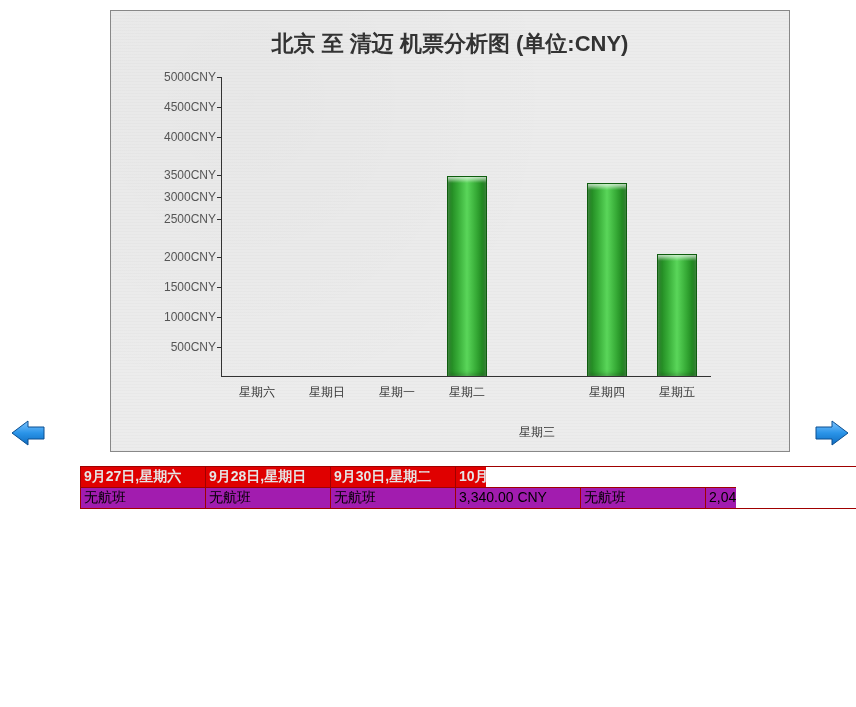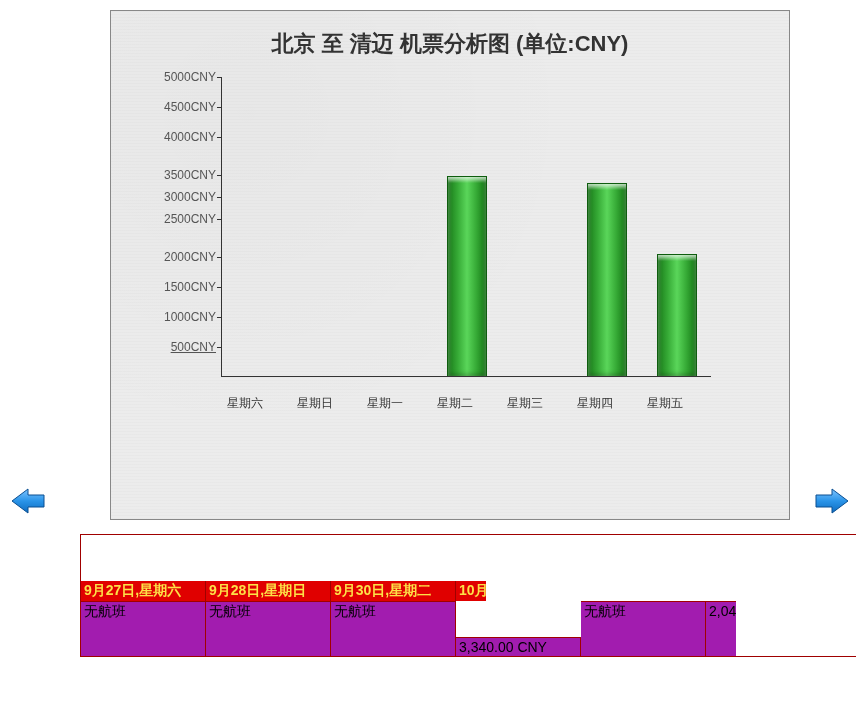--- a/index.html
+++ b/index.html
@@ -19,21 +19,21 @@
     display: flex;
     align-items: center;
     justify-content: space-between;
   }
   .arrow-left, .arrow-right {
     cursor: pointer;
     flex: 0 0 auto;
   }
   .chart-frame {
     width: 680px;
-    height: 510px;
+    height: 442px;
     margin-left: 40px;
     border: 1px solid #888;
     background: #ececec;
     background-image:
       radial-gradient(circle at 20% 20%, rgba(0,0,0,0.02) 0, transparent 50%),
       repeating-linear-gradient(0deg, rgba(0,0,0,0.015), rgba(0,0,0,0.015) 1px, transparent 1px, transparent 3px);
     position: relative;
   }
   .chart-title {
     text-align: center;
@@ -90,41 +90,41 @@
     left: 0;
     right: 0;
     height: 6px;
     background: linear-gradient(180deg, rgba(255,255,255,0.55), rgba(255,255,255,0));
   }
   .xtick {
     position: absolute;
     top: 100%;
     width: 60px;
     margin-left: -30px;
+    text-align: center;
     font-size: 12px;
     color: #333;
-    padding-top: 19px;
+    padding-top: 8px;
   }
   
   .bottom-table {
     margin-top: 14px;
     border: 1.5px solid #a00000;
     width: 782px;
     margin-left: 70px;
     font-size: 14px;
   }
   .bt-row {
     display: flex;
   }
   .bt-hdr .bt-cell {
     background: #e00000;
-    color: #fde047;
+    color: #e5e5e5;
     font-weight: 600;
     white-space: nowrap;
-    margin-top: 46px;
   }
   .bt-cell {
     flex: 0 0 auto;
     border-right: 1px solid #a00000;
     padding: 1px 3px;
     overflow: hidden;
     white-space: nowrap;
   }
   .bt-body .bt-cell {
     background: #a21caf;
@@ -161,38 +161,38 @@
             <stop offset="100%" stop-color="#0e6bbf"></stop>
           </linearGradient>
         </defs>
         <polygon points="2,14 18,2 18,8 34,8 34,20 18,20 18,26" fill="url(#ga)" stroke="#0a4f91" stroke-width="1"></polygon>
       </svg>
     </div>
 
     <div class="chart-frame">
       <div class="chart-title">北京  至  清迈  机票分析图 (单位:CNY)</div>
       <div class="plot-area" id="plot">
-          <div class="ytick" style="top: 270px; text-decoration: underline;">500CNY<span class="tickmark"></span></div>
+          <div class="ytick" style="top: 270px;">500CNY<span class="tickmark"></span></div>
           <div class="ytick" style="top: 240px;">1000CNY<span class="tickmark"></span></div>
           <div class="ytick" style="top: 210px;">1500CNY<span class="tickmark"></span></div>
           <div class="ytick" style="top: 180px;">2000CNY<span class="tickmark"></span></div>
           <div class="ytick" style="top: 142px;">2500CNY<span class="tickmark"></span></div>
           <div class="ytick" style="top: 120px;">3000CNY<span class="tickmark"></span></div>
           <div class="ytick" style="top: 90px; margin-top: 8px;">3500CNY<span class="tickmark"></span></div>
           <div class="ytick" style="top: 60px;">4000CNY<span class="tickmark"></span></div>
           <div class="ytick" style="top: 30px;">4500CNY<span class="tickmark"></span></div>
           <div class="ytick" style="top: 0px;">5000CNY<span class="tickmark"></span></div>
           <div class="xtick" style="left: 35px;">星期六</div>
           <div class="xtick" style="left: 105px;">星期日</div>
           <div class="xtick" style="left: 175px;">星期一</div>
           <div class="xtick" style="left: 245px;">星期二</div>
           <div class="bar" style="left: 225px; width: 40px; height: 200.4px;">
             <div class="bar-top"></div>
           </div>
-          <div class="xtick" style="left: 315px;">星期三</div>
+          <div class="xtick" style="left: 315px; margin-top: 40px;">星期三</div>
           <div class="xtick" style="left: 385px;">星期四</div>
           <div class="bar" style="left: 365px; width: 40px; height: 192.54px;">
             <div class="bar-top"></div>
           </div>
           <div class="xtick" style="left: 455px;">星期五</div>
           <div class="bar" style="left: 435px; width: 40px; height: 122.4px;">
             <div class="bar-top"></div>
           </div>
         </div>
     </div>
@@ -215,21 +215,21 @@
     <div class="bt-row bt-hdr" id="bt-hdr">
         <div class="bt-cell" style="width: 125px;">9月27日,星期六</div>
         <div class="bt-cell" style="width: 125px;">9月28日,星期日</div>
         <div class="bt-cell" style="width: 125px;">9月30日,星期二</div>
         <div class="bt-cell" style="width: 30px; border-right: none;">10月</div>
       </div>
     <div class="bt-row bt-body" id="bt-body">
         <div class="bt-cell" style="width: 125px;">无航班</div>
         <div class="bt-cell" style="width: 125px;">无航班</div>
         <div class="bt-cell" style="width: 125px;">无航班</div>
-        <div class="bt-cell" style="width: 125px; margin-top: 36px;">3,340.00 CNY</div>
+        <div class="bt-cell" style="width: 125px;">3,340.00 CNY</div>
         <div class="bt-cell" style="width: 125px;">无航班</div>
         <div class="bt-cell" style="width: 30px; border-right: none;">2,04</div>
       </div>
   </div>
 
   <div class="watermark">
     <svg width="22" height="22" viewBox="0 0 22 22">
       <path d="M11 2 A9 9 0 1 0 20 11" fill="none" stroke="#f39a1e" stroke-width="3" stroke-linecap="round"></path>
       <polygon points="18,3 22,7 14,11" fill="#f39a1e"></polygon>
     </svg>

